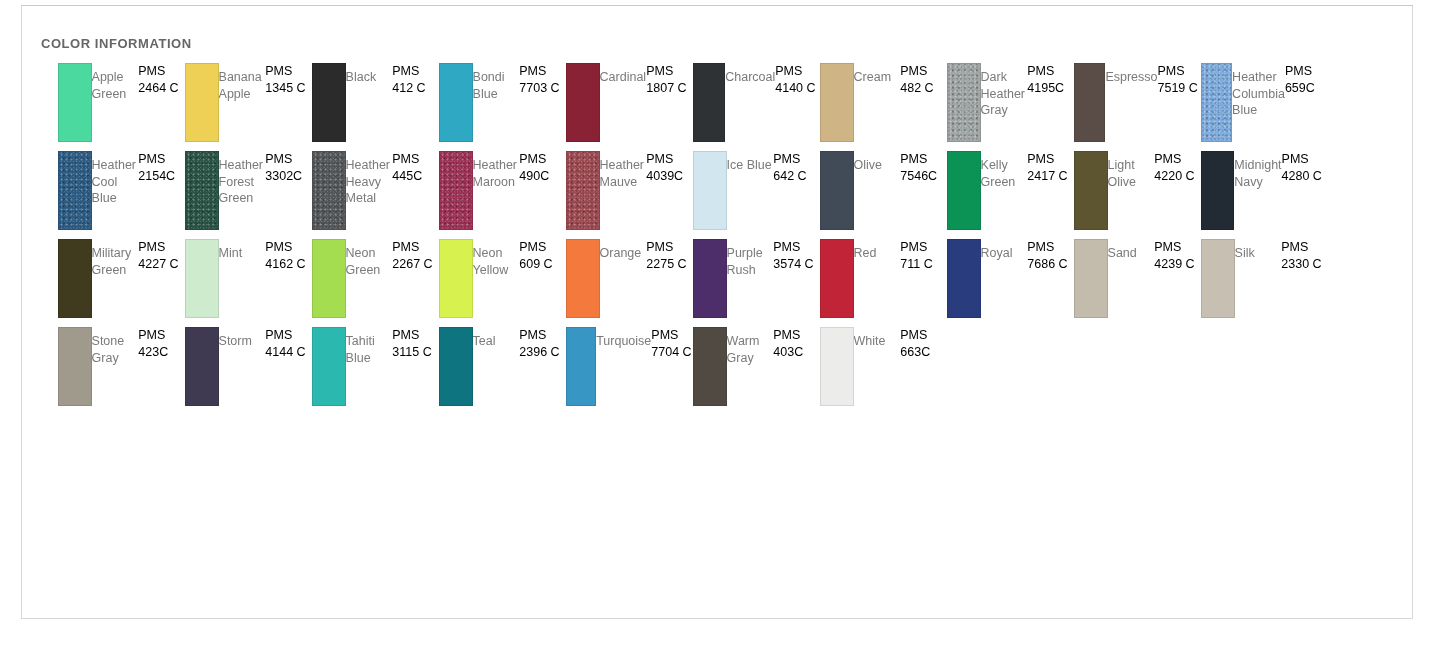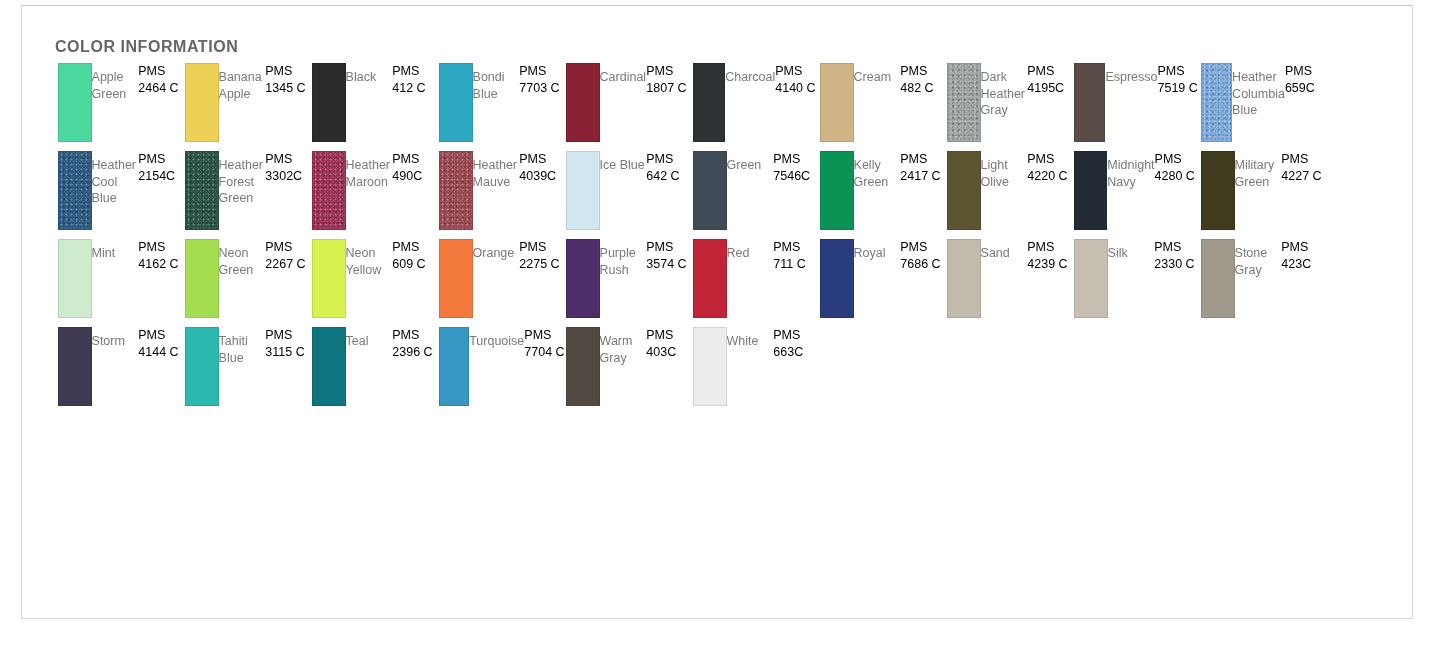--- a/index.html
+++ b/index.html
@@ -22,23 +22,23 @@
     left: 21px;
     top: 5px;
     width: 1392px;
     height: 614px;
     border: 1px solid #d8d8d8;
     border-top-color: #c9c9c9;
     background: #ffffff;
   }
   .panel-title {
     position: absolute;
-    left: 33px;
+    left: 19px;
     top: 19px;
-    font-size: 16px;
+    font-size: 13px;
     font-weight: bold;
     letter-spacing: 0.55px;
     color: #666666;
     white-space: nowrap;
   }
   .grid {
     position: absolute;
     left: 36px;
     top: 57px;
     width: 1360px;
@@ -149,37 +149,42 @@
           <div class="chip heather" style="background-color: rgb(45, 92, 133);"></div>
           <div class="chip-label">Heather Cool Blue</div>
           <div class="chip-code">PMS 2154C</div>
         </div>
         <div class="swatch-cell">
           <div class="chip heather" style="background-color: rgb(42, 85, 70);"></div>
           <div class="chip-label">Heather Forest Green</div>
           <div class="chip-code">PMS 3302C</div>
         </div>
         <div class="swatch-cell">
+          <div class="chip heather" style="background-color: rgb(85, 88, 90);"></div>
+          <div class="chip-label">Heather Heavy Metal</div>
+          <div class="chip-code">PMS 445C</div>
+        </div>
+        <div class="swatch-cell">
           <div class="chip heather" style="background-color: rgb(158, 50, 87);"></div>
           <div class="chip-label">Heather Maroon</div>
           <div class="chip-code">PMS 490C</div>
         </div>
         <div class="swatch-cell">
           <div class="chip heather" style="background-color: rgb(158, 74, 82);"></div>
           <div class="chip-label">Heather Mauve</div>
           <div class="chip-code">PMS 4039C</div>
         </div>
         <div class="swatch-cell">
           <div class="chip" style="background-color: rgb(210, 230, 239);"></div>
           <div class="chip-label">Ice Blue</div>
           <div class="chip-code">PMS 642 C</div>
         </div>
         <div class="swatch-cell">
           <div class="chip" style="background-color: rgb(65, 75, 87);"></div>
-          <div class="chip-label">Green</div>
+          <div class="chip-label">Olive</div>
           <div class="chip-code">PMS 7546C</div>
         </div>
         <div class="swatch-cell">
           <div class="chip" style="background-color: rgb(11, 147, 85);"></div>
           <div class="chip-label">Kelly Green</div>
           <div class="chip-code">PMS 2417 C</div>
         </div>
         <div class="swatch-cell">
           <div class="chip" style="background-color: rgb(92, 85, 48);"></div>
           <div class="chip-label">Light Olive</div>

